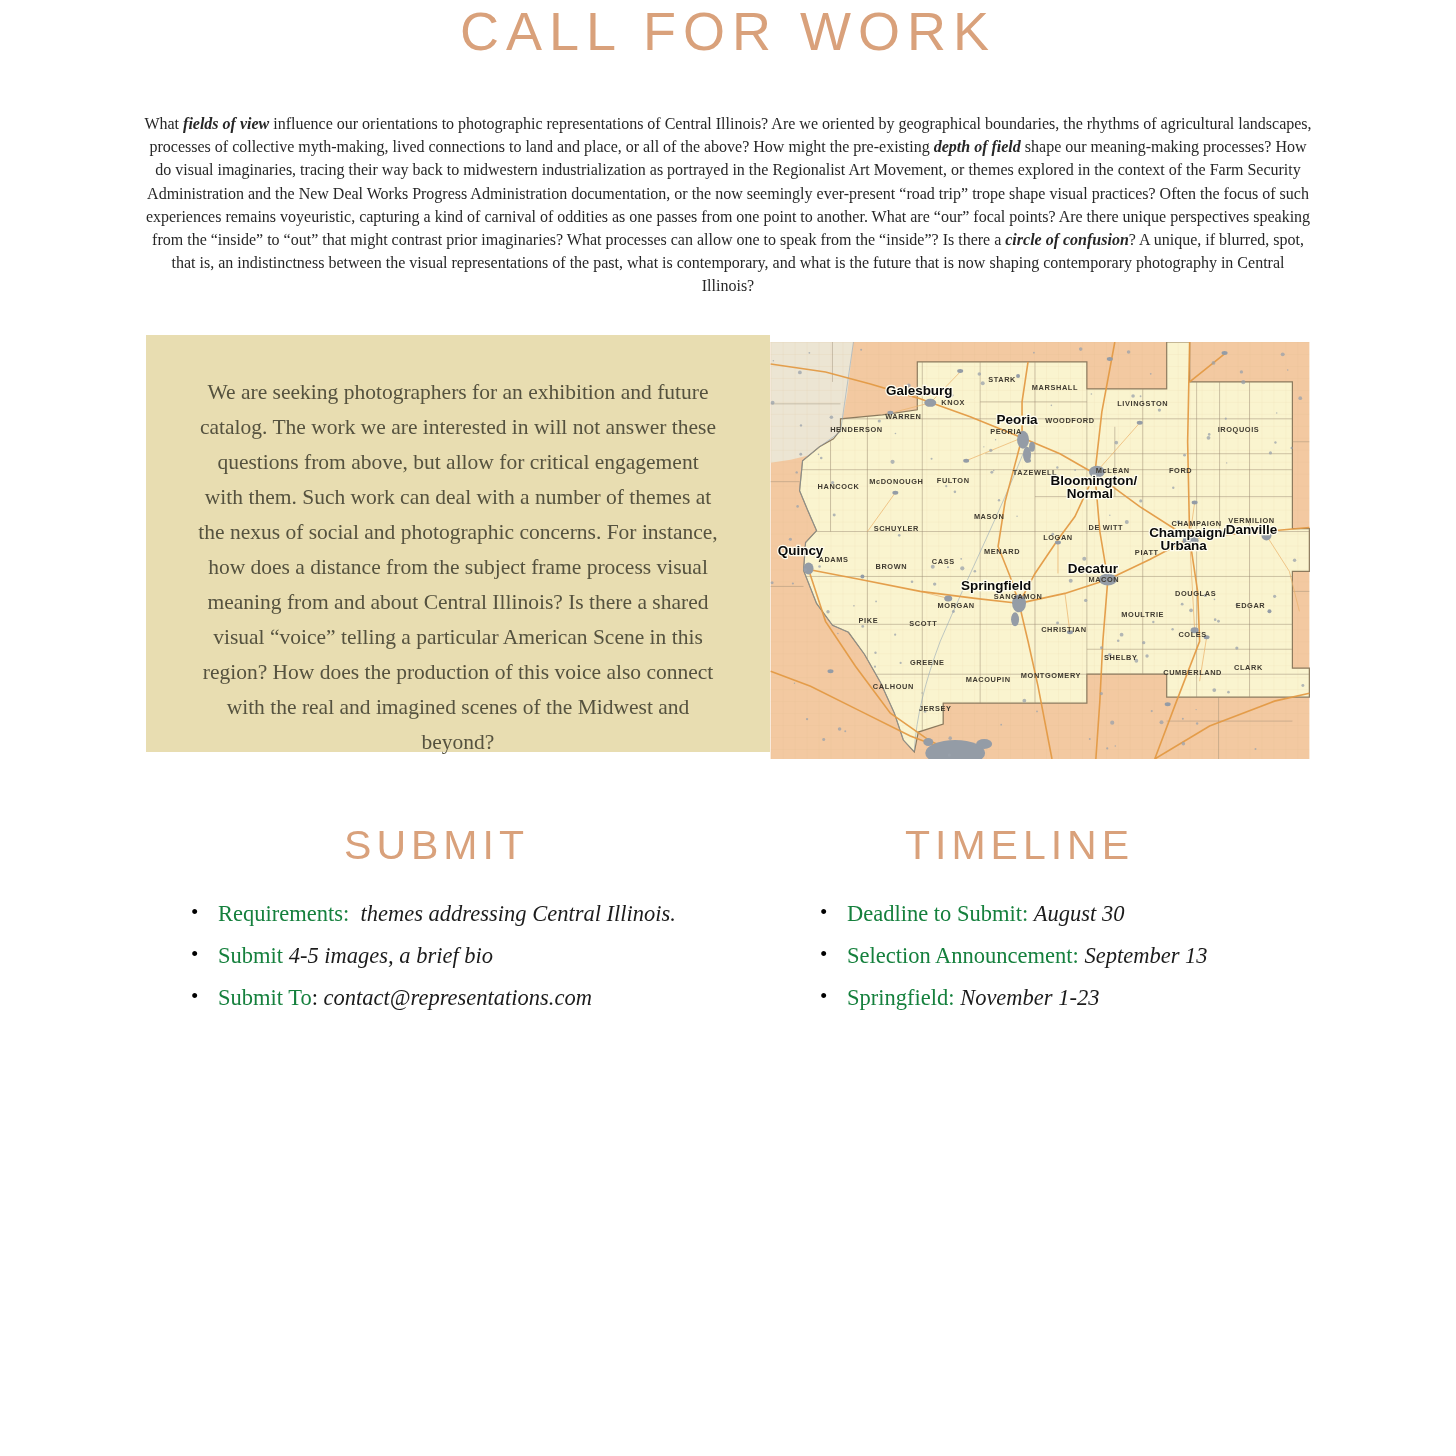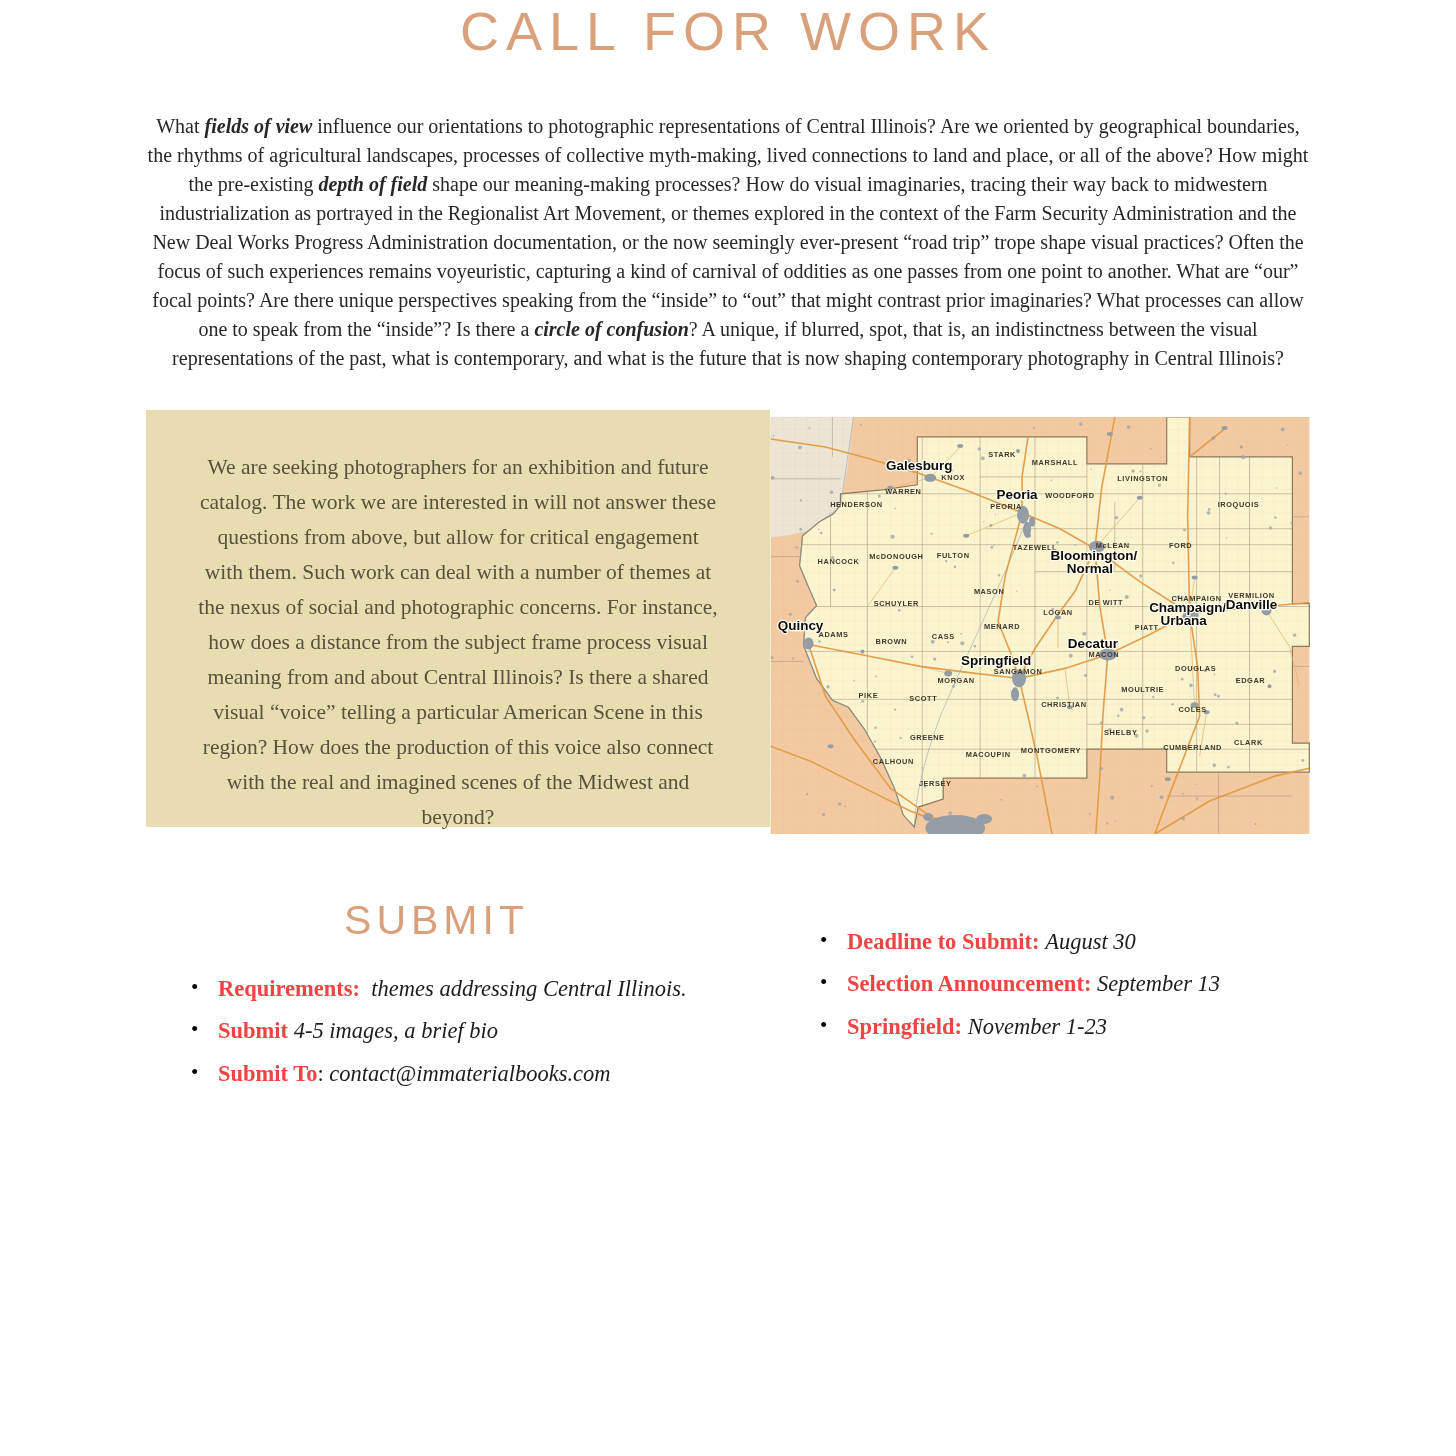--- a/index.html
+++ b/index.html
@@ -9,21 +9,21 @@
     -webkit-font-smoothing:antialiased;overflow:hidden;
   }
   .page{position:relative;width:1456px;height:1456px;}
   .title{
     margin:0;text-align:center;
     font-family:"Liberation Sans",sans-serif;font-weight:300;
     font-size:54px;letter-spacing:7px;color:#d9a17b;
   }
   .intro{
     width:1168px;margin:50px auto 0;text-align:center;
-    font-size:20px;line-height:1.45;color:#272727;
+    font-size:16px;line-height:1.45;color:#272727;
   }
   .intro .bi{font-weight:700;font-style:italic;}
   .panels{display:flex;margin:37px 0 0 146px;width:1164px;height:417px;}
   .beige-panel{
     width:624px;height:417px;background:#e8ddb1;box-sizing:border-box;
     display:flex;align-items:flex-start;justify-content:center;
   }
   .beige-panel p{
     margin:40px 0 0;width:524px;text-align:center;
     font-size:21.5px;line-height:1.63;color:#55523f;
@@ -34,21 +34,21 @@
   .col{width:583px;box-sizing:border-box;margin-top:12px;}
   .col h2{
     margin:0;text-align:center;font-family:"Liberation Sans",sans-serif;
     font-weight:300;font-size:41px;letter-spacing:5px;color:#d9a17b;
   }
   .col ul{list-style:none;margin:30px 0 0;padding:0;font-size:22.5px;color:#111;}
   .submit-col ul{padding-left:46px;}
   .timeline-col ul{padding-left:92px;}
   .col li{display:flex;margin-bottom:13px;line-height:1.3;}
   .col li .bullet{flex:none;width:27px;font-size:21px;color:#000;}
-  .col li b{font-weight:700;color:#ef4444;}
+  .col li b{font-weight:400;color:#15803d;}
   .col li i{font-style:italic;color:#1c1c1c;}
   .col li .sep{white-space:pre;}
 </style>
 </head>
 <body>
 
 <div class="page">
 
   <h1 class="title">CALL FOR WORK</h1>
 
@@ -342,25 +342,26 @@
           <li>
             <span class="bullet">•</span>
             <span><b>Requirements:</b><span class="sep">  </span><i>themes addressing Central Illinois.</i></span>
           </li>
           <li>
             <span class="bullet">•</span>
             <span><b>Submit</b><span class="sep"> </span><i>4-5 images, a brief bio</i></span>
           </li>
           <li>
             <span class="bullet">•</span>
-            <span><b>Submit To</b><span class="sep">: </span><i>contact@immaterialbooks.com</i></span>
+            <span><b>Submit To</b><span class="sep">: </span><i>contact@representations.com</i></span>
           </li>
         </ul>
     </section>
     <section class="col timeline-col">
+      <h2>TIMELINE</h2>
       <ul id="timeline-list">
           <li>
             <span class="bullet">•</span>
             <span><b>Deadline to Submit:</b><span class="sep"> </span><i>August 30</i></span>
           </li>
           <li>
             <span class="bullet">•</span>
             <span><b>Selection Announcement:</b><span class="sep"> </span><i>September 13</i></span>
           </li>
           <li>

